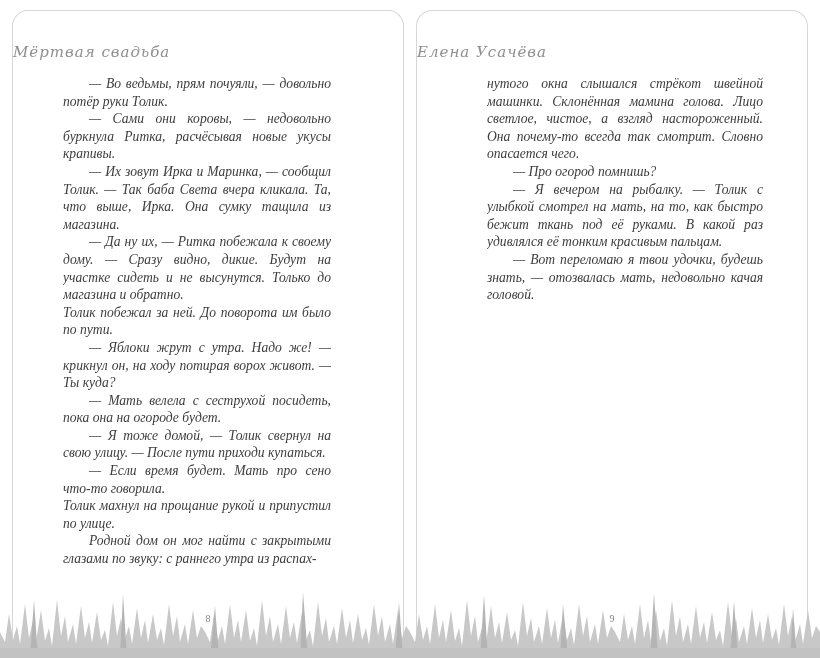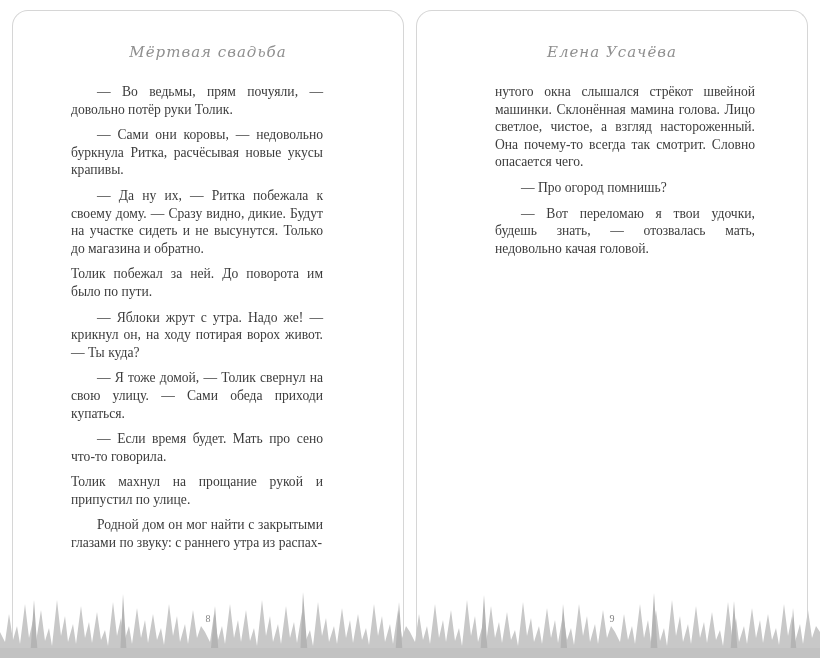--- a/index.html
+++ b/index.html
@@ -25,21 +25,20 @@
     border-bottom:none;
     border-radius:16px 16px 0 0;
     box-sizing:border-box;
   }
   .page-left  { left:12px;  }
   .page-right { left:416px; }
 
   .running-header {
     position:absolute;
     top:32px; left:0; right:0;
-    text-align:center;
     font-family:"DejaVu Serif", serif;
     font-style:italic;
     font-size:15px;
     letter-spacing:1px;
     color:#8f8f8f;
   }
 
   .content {
     position:absolute;
     top:64px;
@@ -48,21 +47,21 @@
     text-align:justify;
     font-family:"Liberation Serif", serif;
     font-size:13.6px;
     line-height:17.6px;
     color:#3c3c3c;
     hyphens:auto;
   }
   .page-left  .content { left:50px; right:72px; }
   .page-right .content { left:70px; right:44px; }
 
-  .content p { margin:8px; text-indent:26px; }
+  .content p { margin:0; text-indent:26px;font-style:italic; }
   .content p.no-indent { text-indent:0; }
 
   .page-number {
     position:absolute;
     bottom:46px; left:0; right:0;
     text-align:center;
     font-family:"Liberation Serif", serif;
     font-size:10px;
     color:#848484;
   }
@@ -79,38 +78,41 @@
 <body>
 
 <div class="spread">
 
   <div class="page page-left">
     <div class="running-header">Мёртвая свадьба</div>
 
     <div class="content">
       <p>— Во ведьмы, прям почуяли, — довольно потёр руки Толик.</p>
       <p>— Сами они коровы, — недовольно буркнула Ритка, расчёсывая новые укусы крапивы.</p>
+      <p>— Их зовут Ирка и Маринка, — сообщил Толик. — Так баба Света вчера кликала. Та, что выше, Ирка. Она сумку тащила из магазина.</p>
       <p>— Да ну их, — Ритка побежала к своему дому. — Сразу видно, дикие. Будут на участке сидеть и не высунутся. Только до магазина и обратно.</p>
       <p class="no-indent">Толик побежал за ней. До поворота им было по пути.</p>
       <p>— Яблоки жрут с утра. Надо же! — крикнул он, на ходу потирая ворох живот. — Ты куда?</p>
-      <p>— Я тоже домой, — Толик свернул на свою улицу. — Сами обеда приходи купаться.</p>
+      <p>— Мать велела с сеструхой посидеть, пока она на огороде будет.</p>
+      <p>— Я тоже домой, — Толик свернул на свою улицу. — После пути приходи купаться.</p>
       <p>— Если время будет. Мать про сено что-то говорила.</p>
       <p class="no-indent">Толик махнул на прощание рукой и припустил по улице.</p>
       <p>Родной дом он мог найти с закрытыми глазами по звуку: с раннего утра из распах-</p>
     </div>
 
     <div class="page-number">8</div>
   </div>
 
   <div class="page page-right">
     <div class="running-header">Елена Усачёва</div>
 
     <div class="content">
       <p class="no-indent">нутого окна слышался стрёкот швейной машинки. Склонённая мамина голова. Лицо светлое, чистое, а взгляд настороженный. Она почему-то всегда так смотрит. Словно опасается чего.</p>
       <p>— Про огород помнишь?</p>
+      <p>— Я вечером на рыбалку. — Толик с улыбкой смотрел на мать, на то, как быстро бежит ткань под её руками. В какой раз удивлялся её тонким красивым пальцам.</p>
       <p>— Вот переломаю я твои удочки, будешь знать, — отозвалась мать, недовольно качая головой.</p>
     </div>
 
     <div class="page-number">9</div>
   </div>
 
   <svg class="grass" width="820" height="72" viewBox="0 0 820 72" xmlns="http://www.w3.org/2000/svg">
     <defs>
       <path id="tuft" d="M0 72 V46 L5 56 L9 28 L13 54 L17 40 L20 58 L25 18 L29 52 L33 34 L36 56 L41 24 L45 55 L49 42 L52 60 L57 14 L61 50 L65 30 L68 56 L73 38 L76 58 L81 20 L85 52 L89 36 L92 57 L97 26 L101 54 L105 44 L108 60 L113 16 L117 50 L121 32 L124 56 L129 40 L132 58 L137 22 L141 52 L145 34 L148 57 L153 28 L157 54 L161 42 L164 59 L169 18 L173 50 L177 30 L180 56 L185 38 L188 58 L193 24 L197 52 L201 40 L205 46 V72 Z"></path>
     </defs>

